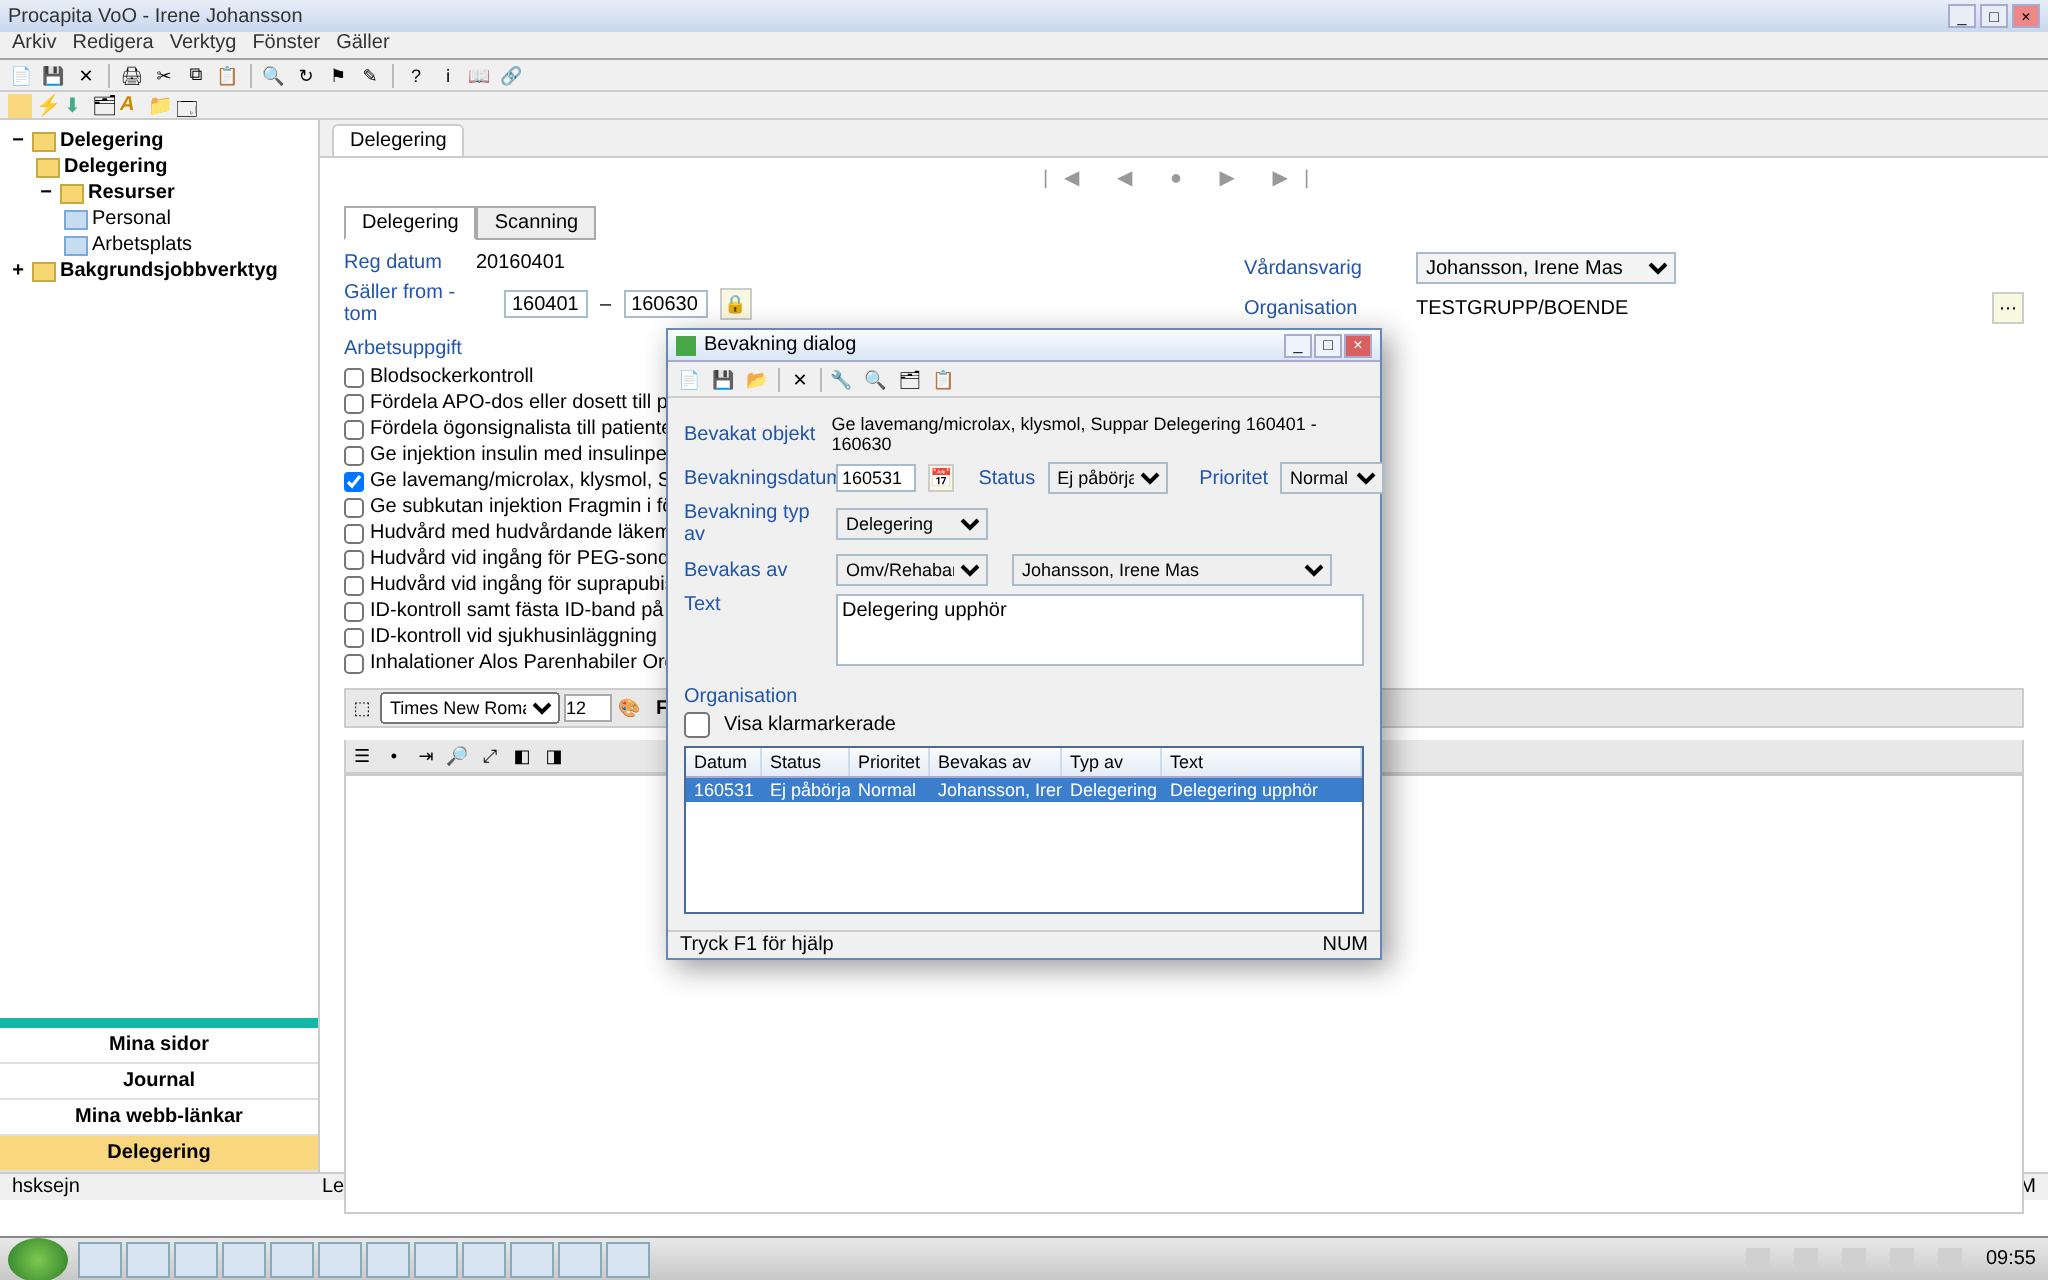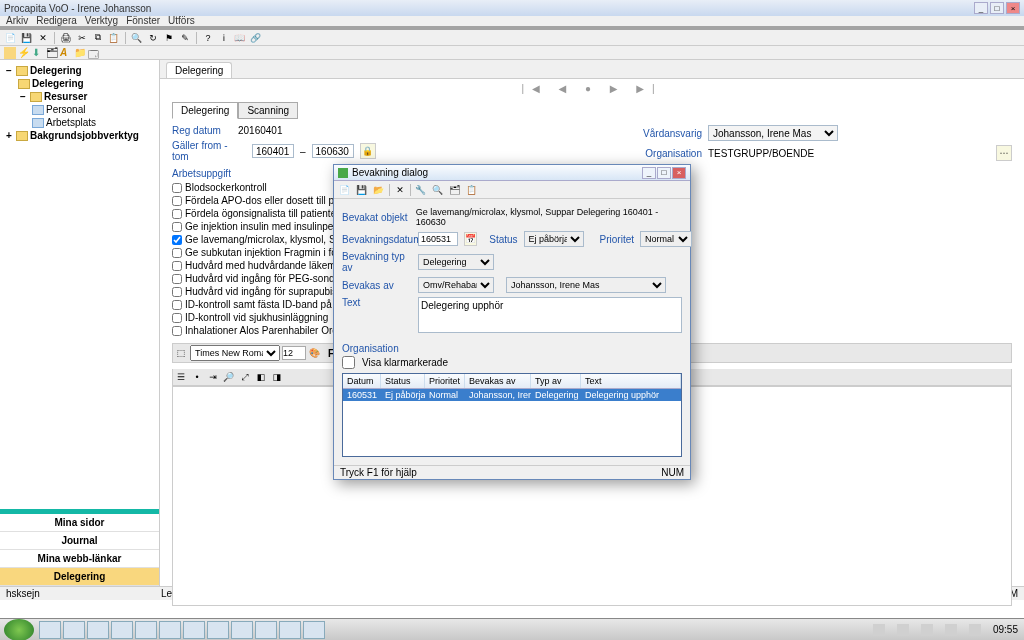--- a/index.html
+++ b/index.html
@@ -4,21 +4,21 @@
 <style>
 * { margin: 0; padding: 0; box-sizing: border-box; font-family: Tahoma, sans-serif; font-size: 10px; }
 body { background: #fff; width: 1024px; height: 640px; overflow: hidden; position: relative; }
 
 .titlebar { background: linear-gradient(#e8eef7, #c8d8ef); height: 16px; display: flex; align-items: center; padding: 0 4px; justify-content: space-between; }
 .titlebar-text { font-size: 10px; color: #333; }
 .titlebar-btns { display: flex; gap: 2px; }
 .titlebar-btns div { width: 14px; height: 12px; background: #e8eef7; border: 1px solid #aac; display: flex; align-items: center; justify-content: center; font-size: 8px; }
 .titlebar-btns .close { background: #e88; }
 
-.menubar { background: #f0f0f0; height: 14px; display: flex; gap: 8px; padding: 0 6px; align-items: flex-end; font-size: 10px; color: #333; border-bottom: 4px solid #a3a3a3; }
+.menubar { background: #f0f0f0; height: 14px; display: flex; gap: 8px; padding: 0 6px; align-items: flex-start; font-size: 10px; color: #333; border-bottom: 1px solid #a3a3a3; }
 .menubar span { cursor: default; }
 
 .toolbar { background: #f0f0f0; height: 16px; display: flex; gap: 2px; padding: 1px 4px; border-bottom: 1px solid #ccc; align-items: center; }
 .toolbar .tb-btn { width: 14px; height: 14px; border: 1px solid transparent; display: flex; align-items: center; justify-content: center; font-size: 9px; }
 .toolbar .sep { width: 1px; height: 12px; background: #bbb; margin: 0 2px; }
 
 .toolbar2 { background: #f0f0f0; height: 14px; display: flex; gap: 2px; padding: 1px 4px; border-bottom: 1px solid #ccc; align-items: center; }
 
 .workspace { display: flex; height: calc(100% - 60px - 32px - 22px); }
 .sidebar { width: 160px; background: #fff; border-right: 1px solid #ccc; display: flex; flex-direction: column; }
@@ -40,21 +40,21 @@
 .main-tab { display: inline-block; padding: 2px 8px; font-size: 10px; border: 1px solid #ccc; border-bottom: none; background: #fff; border-radius: 3px 3px 0 0; }
 .pager { text-align: center; padding: 4px; color: #999; font-size: 10px; letter-spacing: 8px; }
 
 .form-area { padding: 4px 12px; position: relative; }
 .sub-tabs { display: flex; margin-bottom: 6px; }
 .sub-tab { padding: 2px 8px; font-size: 10px; border: 1px solid #aaa; background: #eee; cursor: default; }
 .sub-tab.active { background: #fff; border-bottom-color: #fff; }
 
 .form-row { display: flex; align-items: center; margin-bottom: 4px; gap: 6px; }
 .form-row .lbl { width: 60px; color: #2255aa; font-size: 10px; }
-.form-row .lbl2 { width: 80px; color: #2255aa; font-size: 10px; text-align: right; }
+.form-row .lbl2 { width: 80px; color: #2255aa; font-size: 10px; }
 .form-row .val { font-size: 10px; }
 .form-row input[type=text] { border: 1px solid #abc; padding: 1px 3px; height: 14px; font-size: 10px; }
 .form-row select { border: 1px solid #abc; height: 16px; font-size: 10px; background: #f4f4f4; }
 .icon-btn { width: 16px; height: 16px; border: 1px solid #ccc; background: #f8f8e0; display: flex; align-items: center; justify-content: center; font-size: 9px; }
 
 .two-col { display: flex; gap: 60px; }
 .col { flex: 1; }
 
 .section-lbl { color: #2255aa; font-size: 10px; margin: 6px 0 2px 0; }
 .checklist { font-size: 9px; }
@@ -111,21 +111,21 @@
     <div>□</div>
     <div class="close">×</div>
   </div>
 </div>
 
 <div class="menubar">
   <span>Arkiv</span>
   <span>Redigera</span>
   <span>Verktyg</span>
   <span>Fönster</span>
-  <span>Utförs</span>
+  <span>Gäller</span>
 </div>
 
 <div class="toolbar">
   <div class="tb-btn">📄</div>
   <div class="tb-btn">💾</div>
   <div class="tb-btn">✕</div>
   <div class="sep"></div>
   <div class="tb-btn">🖨</div>
   <div class="tb-btn">✂</div>
   <div class="tb-btn">⧉</div>

